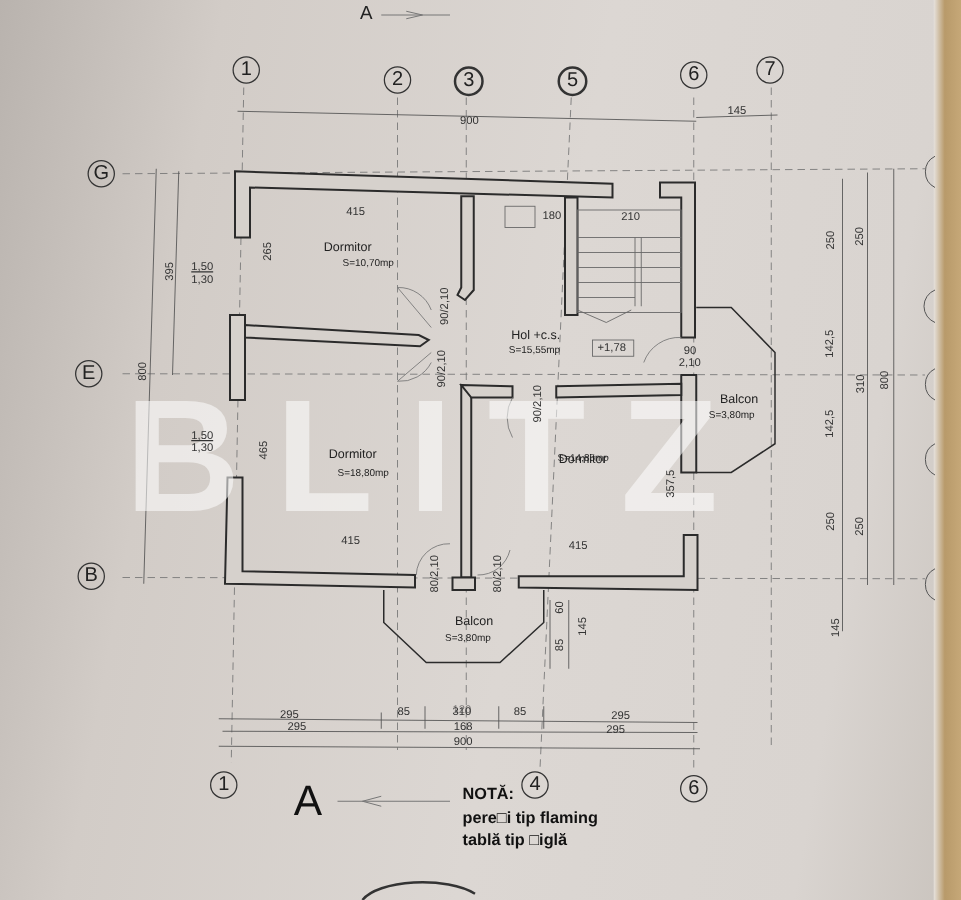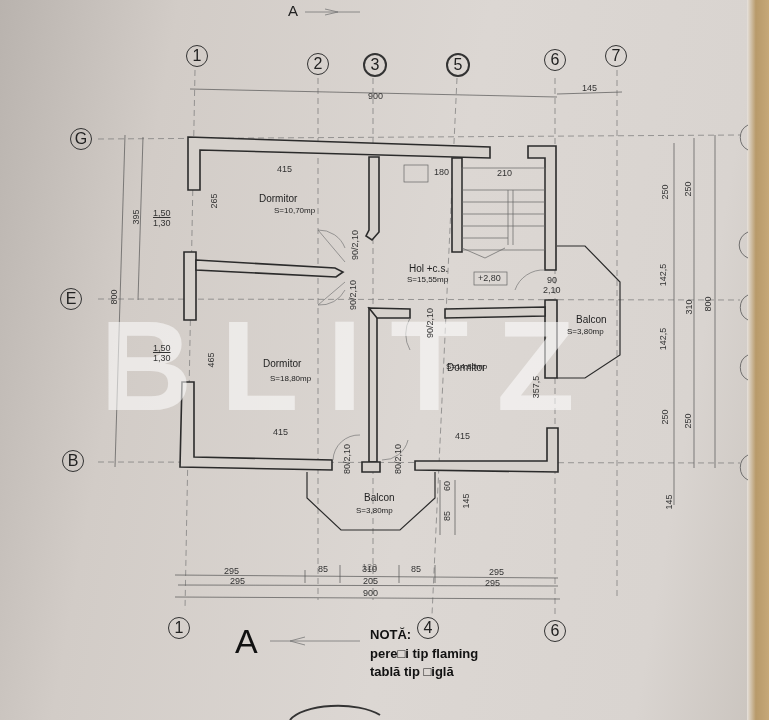--- a/index.html
+++ b/index.html
@@ -171,21 +171,21 @@
 
 <div class="lbl dim" style="left:277px;top:164px;">415</div>
 <div class="lbl dim rot" style="left:206px;top:196px;">265</div>
 <div class="lbl room" style="left:259px;top:193px;">Dormitor</div>
 <div class="lbl area" style="left:256px;top:206px;margin-left:18px;">S=10,70mp</div>
 
 <div class="lbl dim" style="left:408px;top:167px;margin-left:26px;">180</div>
 <div class="lbl dim" style="left:497px;top:168px;">210</div>
 <div class="lbl room" style="left:409px;top:263px;">Hol +c.s.</div>
 <div class="lbl area" style="left:407px;top:275px;">S=15,55mp</div>
-<div class="lbl dim" style="left:478px;top:273px;">+2,80</div>
+<div class="lbl dim" style="left:478px;top:273px;">+1,78</div>
 
 <div class="lbl room" style="left:263px;top:358px;">Dormitor</div>
 <div class="lbl area" style="left:270px;top:374px;text-align:center;">S=18,80mp</div>
 <div class="lbl dim" style="left:273px;top:427px;">415</div>
 <div class="lbl dim rot" style="left:203px;top:355px;">465</div>
 
 <div class="lbl room" style="left:447px;top:362px;">Dormitor</div>
 <div class="lbl area" style="left:446px;top:362px;">S=14,85mp</div>
 <div class="lbl dim" style="left:455px;top:431px;">415</div>
 <div class="lbl dim rot" style="left:525px;top:382px;">357,5</div>
@@ -207,19 +207,19 @@
 <div class="lbl dim rot" style="left:442px;top:511px;">85</div>
 <div class="lbl dim rot" style="left:458px;top:496px;">145</div>
 
 <div class="lbl dim" style="left:224px;top:566px;">295</div>
 <div class="lbl dim" style="left:318px;top:564px;">85</div>
 <div class="lbl dim" style="left:362px;top:564px;">310</div>
 <div class="lbl dim" style="left:362px;top:562px;opacity:0.6;">120</div>
 <div class="lbl dim" style="left:411px;top:564px;">85</div>
 <div class="lbl dim" style="left:489px;top:567px;">295</div>
 <div class="lbl dim" style="left:230px;top:576px;">295</div>
-<div class="lbl dim" style="left:363px;top:576px;">205</div>
+<div class="lbl dim" style="left:363px;top:576px;">168</div>
 <div class="lbl dim" style="left:485px;top:578px;">295</div>
 <div class="lbl dim" style="left:363px;top:588px;">900</div>
 
 <div class="note" style="left:370px;top:627px;">NOTĂ:</div>
 <div class="note" style="left:370px;top:646px;">pere□i tip flaming</div>
 <div class="note" style="left:370px;top:664px;text-align:right;">tablă tip □iglă</div>
 
 </body></html>

